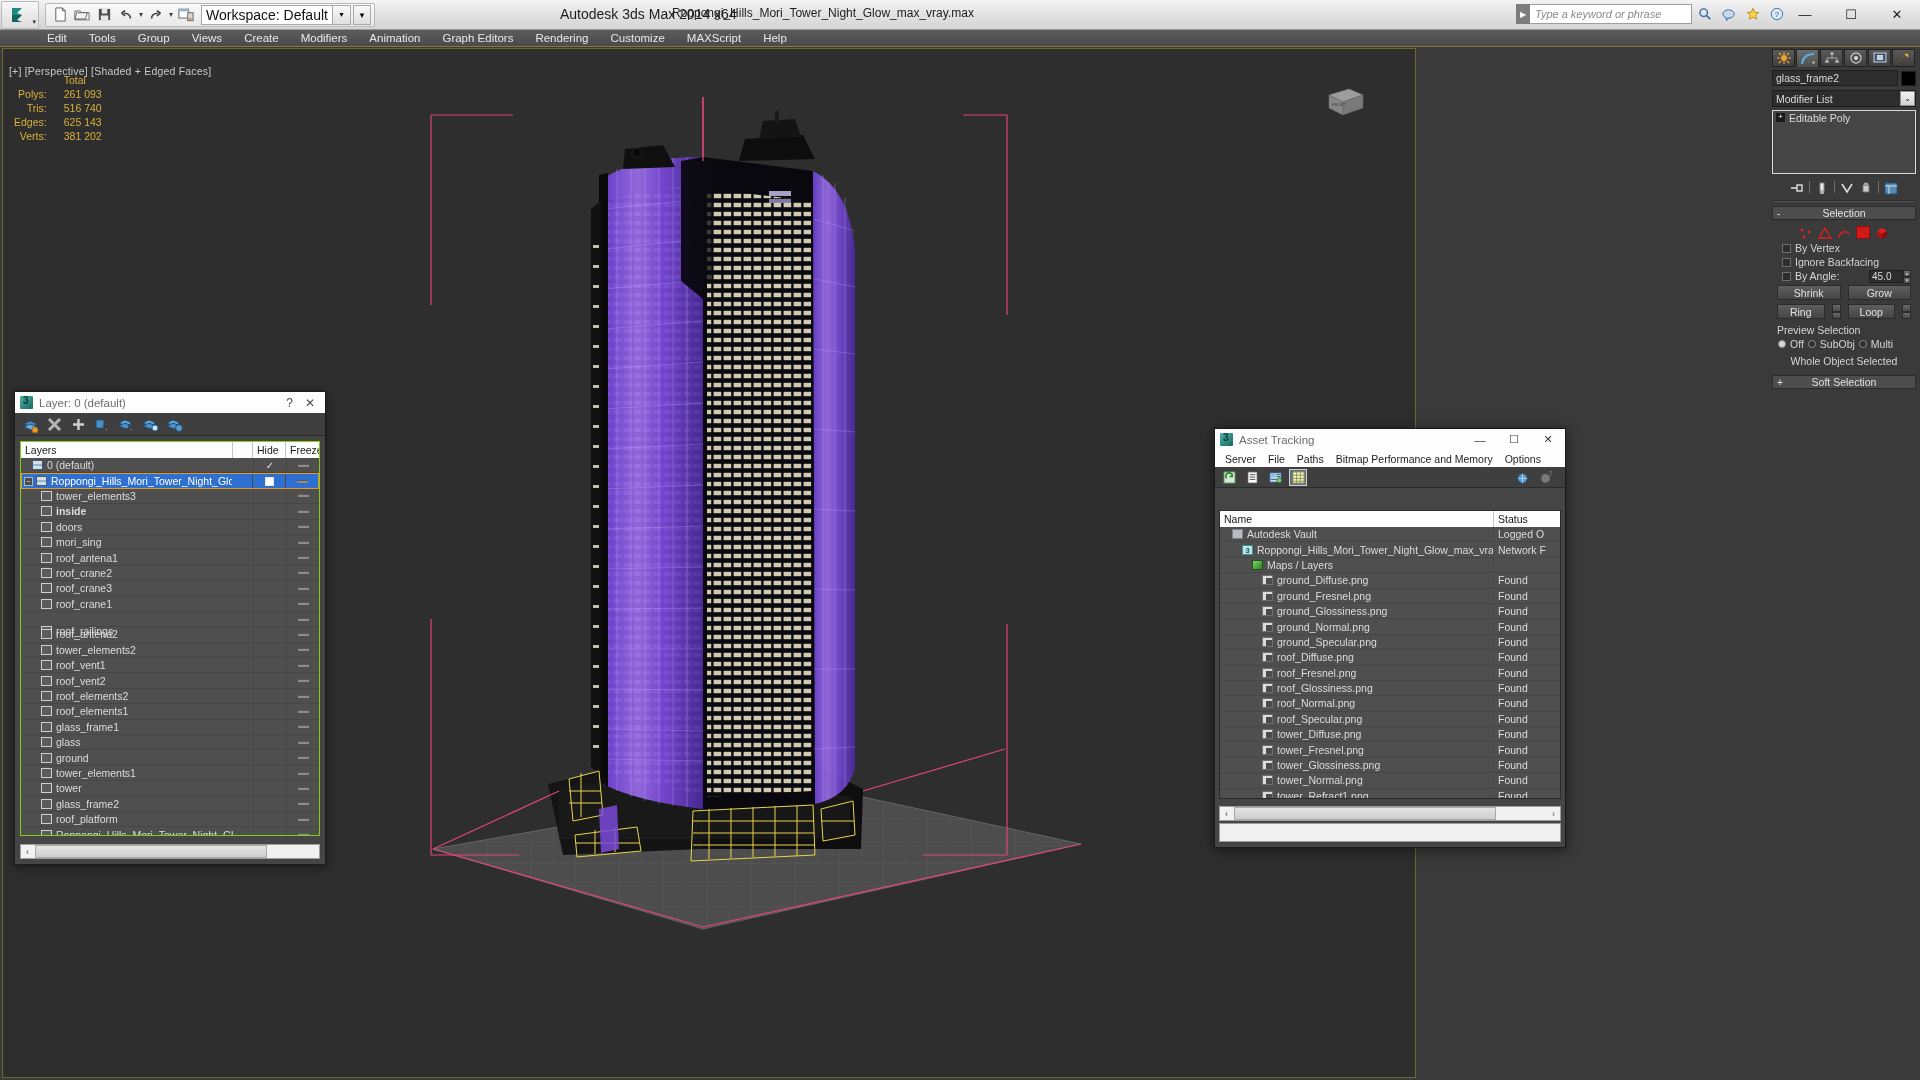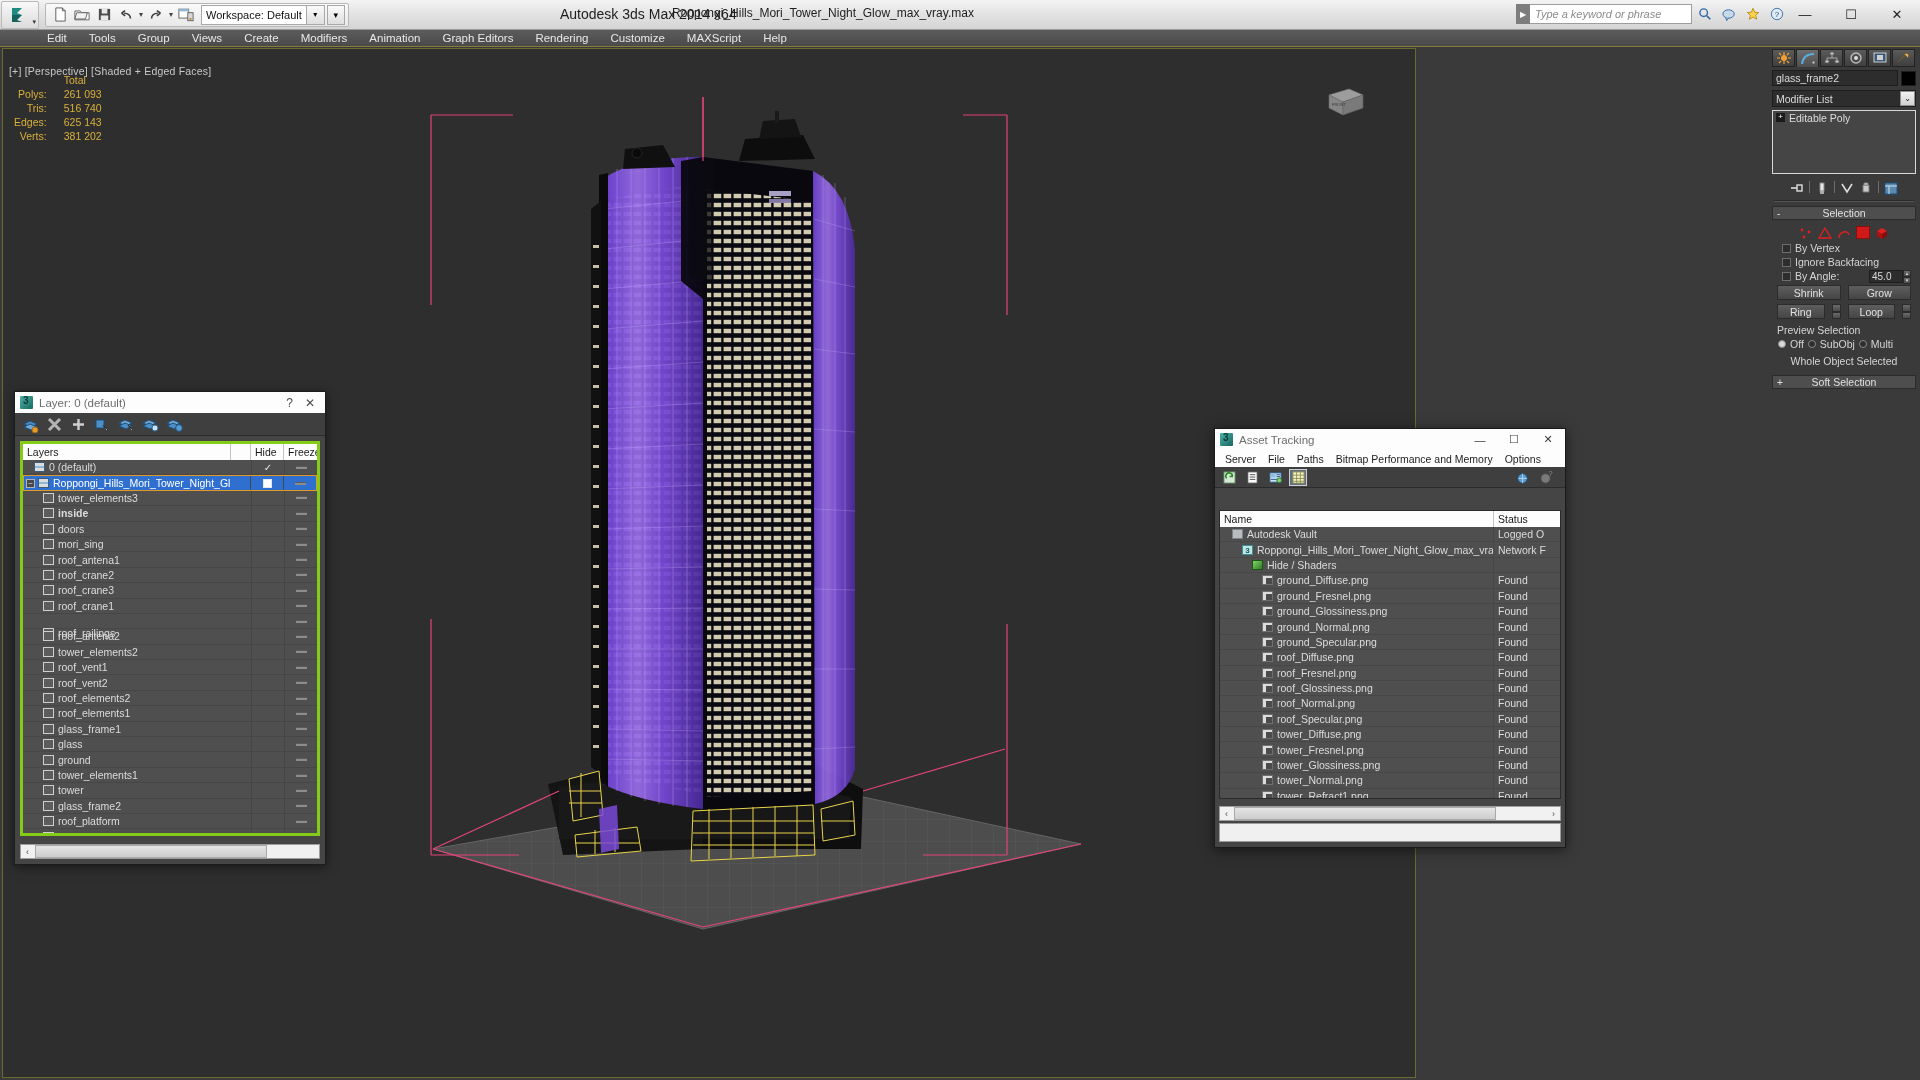--- a/index.html
+++ b/index.html
@@ -17,21 +17,21 @@
     border:1px solid #b9b9b9; border-radius:2px; }
   .logo-glyph { width:20px; height:20px; position:relative; }
   #logo-caret { position:absolute; right:2px; bottom:2px; font-size:7px; color:#333; }
   #qat { display:flex; align-items:center; height:24px; margin-left:6px;
     background:linear-gradient(180deg,#fafafa,#e8e8e8);
     border:1px solid #b8b8b8; border-radius:2px; padding:0 3px; }
   .qat-btn { width:22px; height:20px; display:flex; align-items:center;
     justify-content:center; cursor:pointer; }
   .qat-caret { font-size:8px; color:#444; padding:0 2px; }
   #ws-select { height:20px; min-width:104px; display:flex; align-items:center;
-    background:#fff; border:1px solid #a8a8a8; font-size:11px; color:#111;
+    background:#fff; border:1px solid #a8a8a8; font-size:14px; color:#111;
     padding:0 4px; margin-left:4px; justify-content:space-between; }
   #ws-drop { width:18px; height:20px; display:flex; align-items:center;
     justify-content:center; border:1px solid #a8a8a8; border-left:none;
     background:linear-gradient(180deg,#fafafa,#dedede); font-size:8px; }
   #ws-more { width:18px; height:20px; display:flex; align-items:center;
     justify-content:center; border:1px solid #a8a8a8;
     background:linear-gradient(180deg,#fafafa,#dedede); font-size:9px;
     margin-left:2px; }
   #app-title { position:absolute; left:560px; top:6px; font-size:14px;
     color:#1d1d1d; white-space:nowrap; }
@@ -84,21 +84,21 @@
     position:relative; }
   #ld-icon:after { content:"3"; position:absolute; left:3px; top:-1px;
     font-size:10px; color:#0c3a36; font-weight:bold; }
   #ld-titletext { font-size:11.5px; color:#6d6d6d; flex:1; }
   .ld-help { font-size:12px; color:#4a4a4a; padding:0 7px; }
   .ld-close { font-size:12px; color:#4a4a4a; padding:0 5px; }
   #ld-toolbar { height:23px; background:#3f3f3f; display:flex; align-items:center;
     padding-left:7px; gap:7px; border-bottom:1px solid #2c2c2c; }
   .ld-tb { width:17px; height:17px; position:relative; }
   #ld-grid { position:absolute; left:5px; top:49px; right:5px; bottom:28px;
-    background:#4f4f4f; border:3px solid #84cc16; overflow:hidden; }
+    background:#4f4f4f; border:1px solid #84cc16; overflow:hidden; }
   #ld-header { height:16px; background:#fdfdfd; display:flex; font-size:10.5px;
     color:#1a1a1a; align-items:center; }
   #ld-header .hc { border-right:1px solid #c4c4c4; height:16px; display:flex;
     align-items:center; padding-left:4px; }
   .ld-row { height:15.4px; display:flex; align-items:center; font-size:10.5px;
     color:#dcdcdc; border-bottom:1px solid #464646; position:relative; }
   .ld-row.sel { background:#2f6fd0; border:1px solid #e09a2a; color:#fff; }
   .ld-row .nm { flex:1; display:flex; align-items:center; overflow:hidden;
     white-space:nowrap; }
   .layer-ico { width:11px; height:10px; margin-right:4px; flex:none; position:relative; }
@@ -1017,21 +1017,21 @@
         <div class="at-row">
           <div class="nm" style="padding-left: 22px;">
             <span class="ai max">3</span>
             <span>Roppongi_Hills_Mori_Tower_Night_Glow_max_vray.max</span>
           </div>
           <div class="st">Network F</div>
         </div>
         <div class="at-row">
           <div class="nm" style="padding-left: 32px;">
             <span class="ai maps"></span>
-            <span>Hide / Shaders</span>
+            <span>Maps / Layers</span>
           </div>
           <div class="st"></div>
         </div>
         <div class="at-row">
           <div class="nm" style="padding-left: 42px;">
             <span class="ai png"></span>
             <span>ground_Diffuse.png</span>
           </div>
           <div class="st">Found</div>
         </div>

